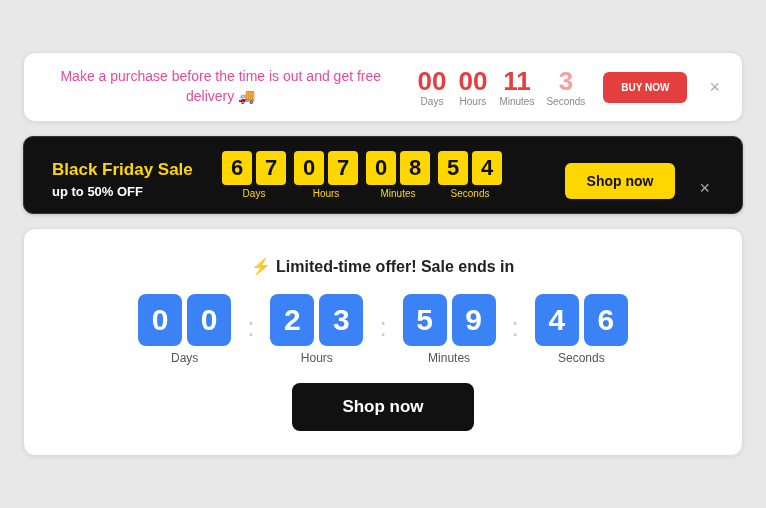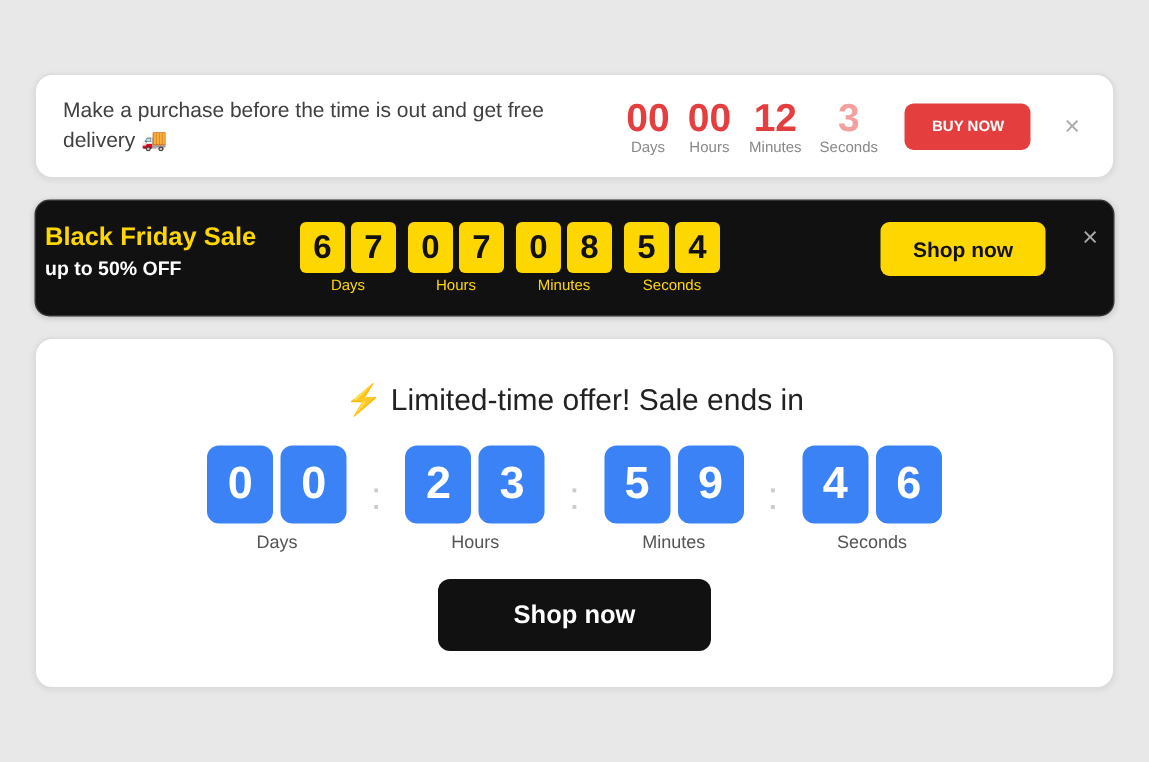--- a/index.html
+++ b/index.html
@@ -23,23 +23,24 @@
       border: 1px solid #ddd;
       padding: 14px 18px;
       display: flex;
       align-items: center;
       gap: 18px;
       width: 720px;
       box-shadow: 0 1px 4px rgba(0,0,0,0.08);
     }
     .banner-delivery .text {
       font-size: 14px;
-      color: #404040;
+      color: #ec4899;
       line-height: 1.4;
       flex: 1;
+      text-align: center;
     }
     .countdown-row {
       display: flex;
       gap: 12px;
       align-items: center;
     }
     .count-unit {
       display: flex;
       flex-direction: column;
       align-items: center;
@@ -76,23 +77,23 @@
       font-size: 18px;
       color: #aaa;
       padding: 0 4px;
     }
 
     
     .banner-black {
       background: #111;
       border-radius: 10px;
       border: 1px solid #333;
-      padding: 14px 6px;
-      display: flex;
-      align-items: flex-start;
+      padding: 14px 28px;
+      display: flex;
+      align-items: flex-end;
       gap: 20px;
       width: 720px;
       box-shadow: 0 1px 4px rgba(0,0,0,0.18);
       position: relative;
     }
     .bf-title {
       color: #FFD700;
       font-size: 17px;
       font-weight: 800;
       line-height: 1.2;
@@ -228,21 +229,21 @@
   <div class="countdown-row">
     <div class="count-unit">
       <span class="count-num">00</span>
       <span class="count-label">Days</span>
     </div>
     <div class="count-unit">
       <span class="count-num">00</span>
       <span class="count-label">Hours</span>
     </div>
     <div class="count-unit">
-      <span class="count-num">12</span>
+      <span class="count-num">11</span>
       <span class="count-label">Minutes</span>
     </div>
     <div class="count-unit">
       <span class="count-num faded">3</span>
       <span class="count-label">Seconds</span>
     </div>
   </div>
   <button class="buy-now-btn">BUY NOW</button>
   <button class="close-icon-btn">×</button>
 </div>
@@ -280,21 +281,21 @@
         <div class="bf-digit">4</div>
       </div>
       <span class="bf-unit-label">Seconds</span>
     </div>
   </div>
   <button class="bf-shop-btn">Shop now</button>
   <button class="bf-close">×</button>
 </div>
 
 <div class="banner-limited">
-  <div style="font-size:20px;font-weight:400;color:#222;">
+  <div style="font-size:16px;font-weight:700;color:#222;">
     <span>⚡</span>
     <span>Limited-time offer! Sale ends in</span>
   </div>
   <div class="limited-countdown">
     <div class="limited-unit">
       <div class="limited-digits">
         <div class="limited-digit">0</div>
         <div class="limited-digit">0</div>
       </div>
       <span class="limited-label">Days</span>

